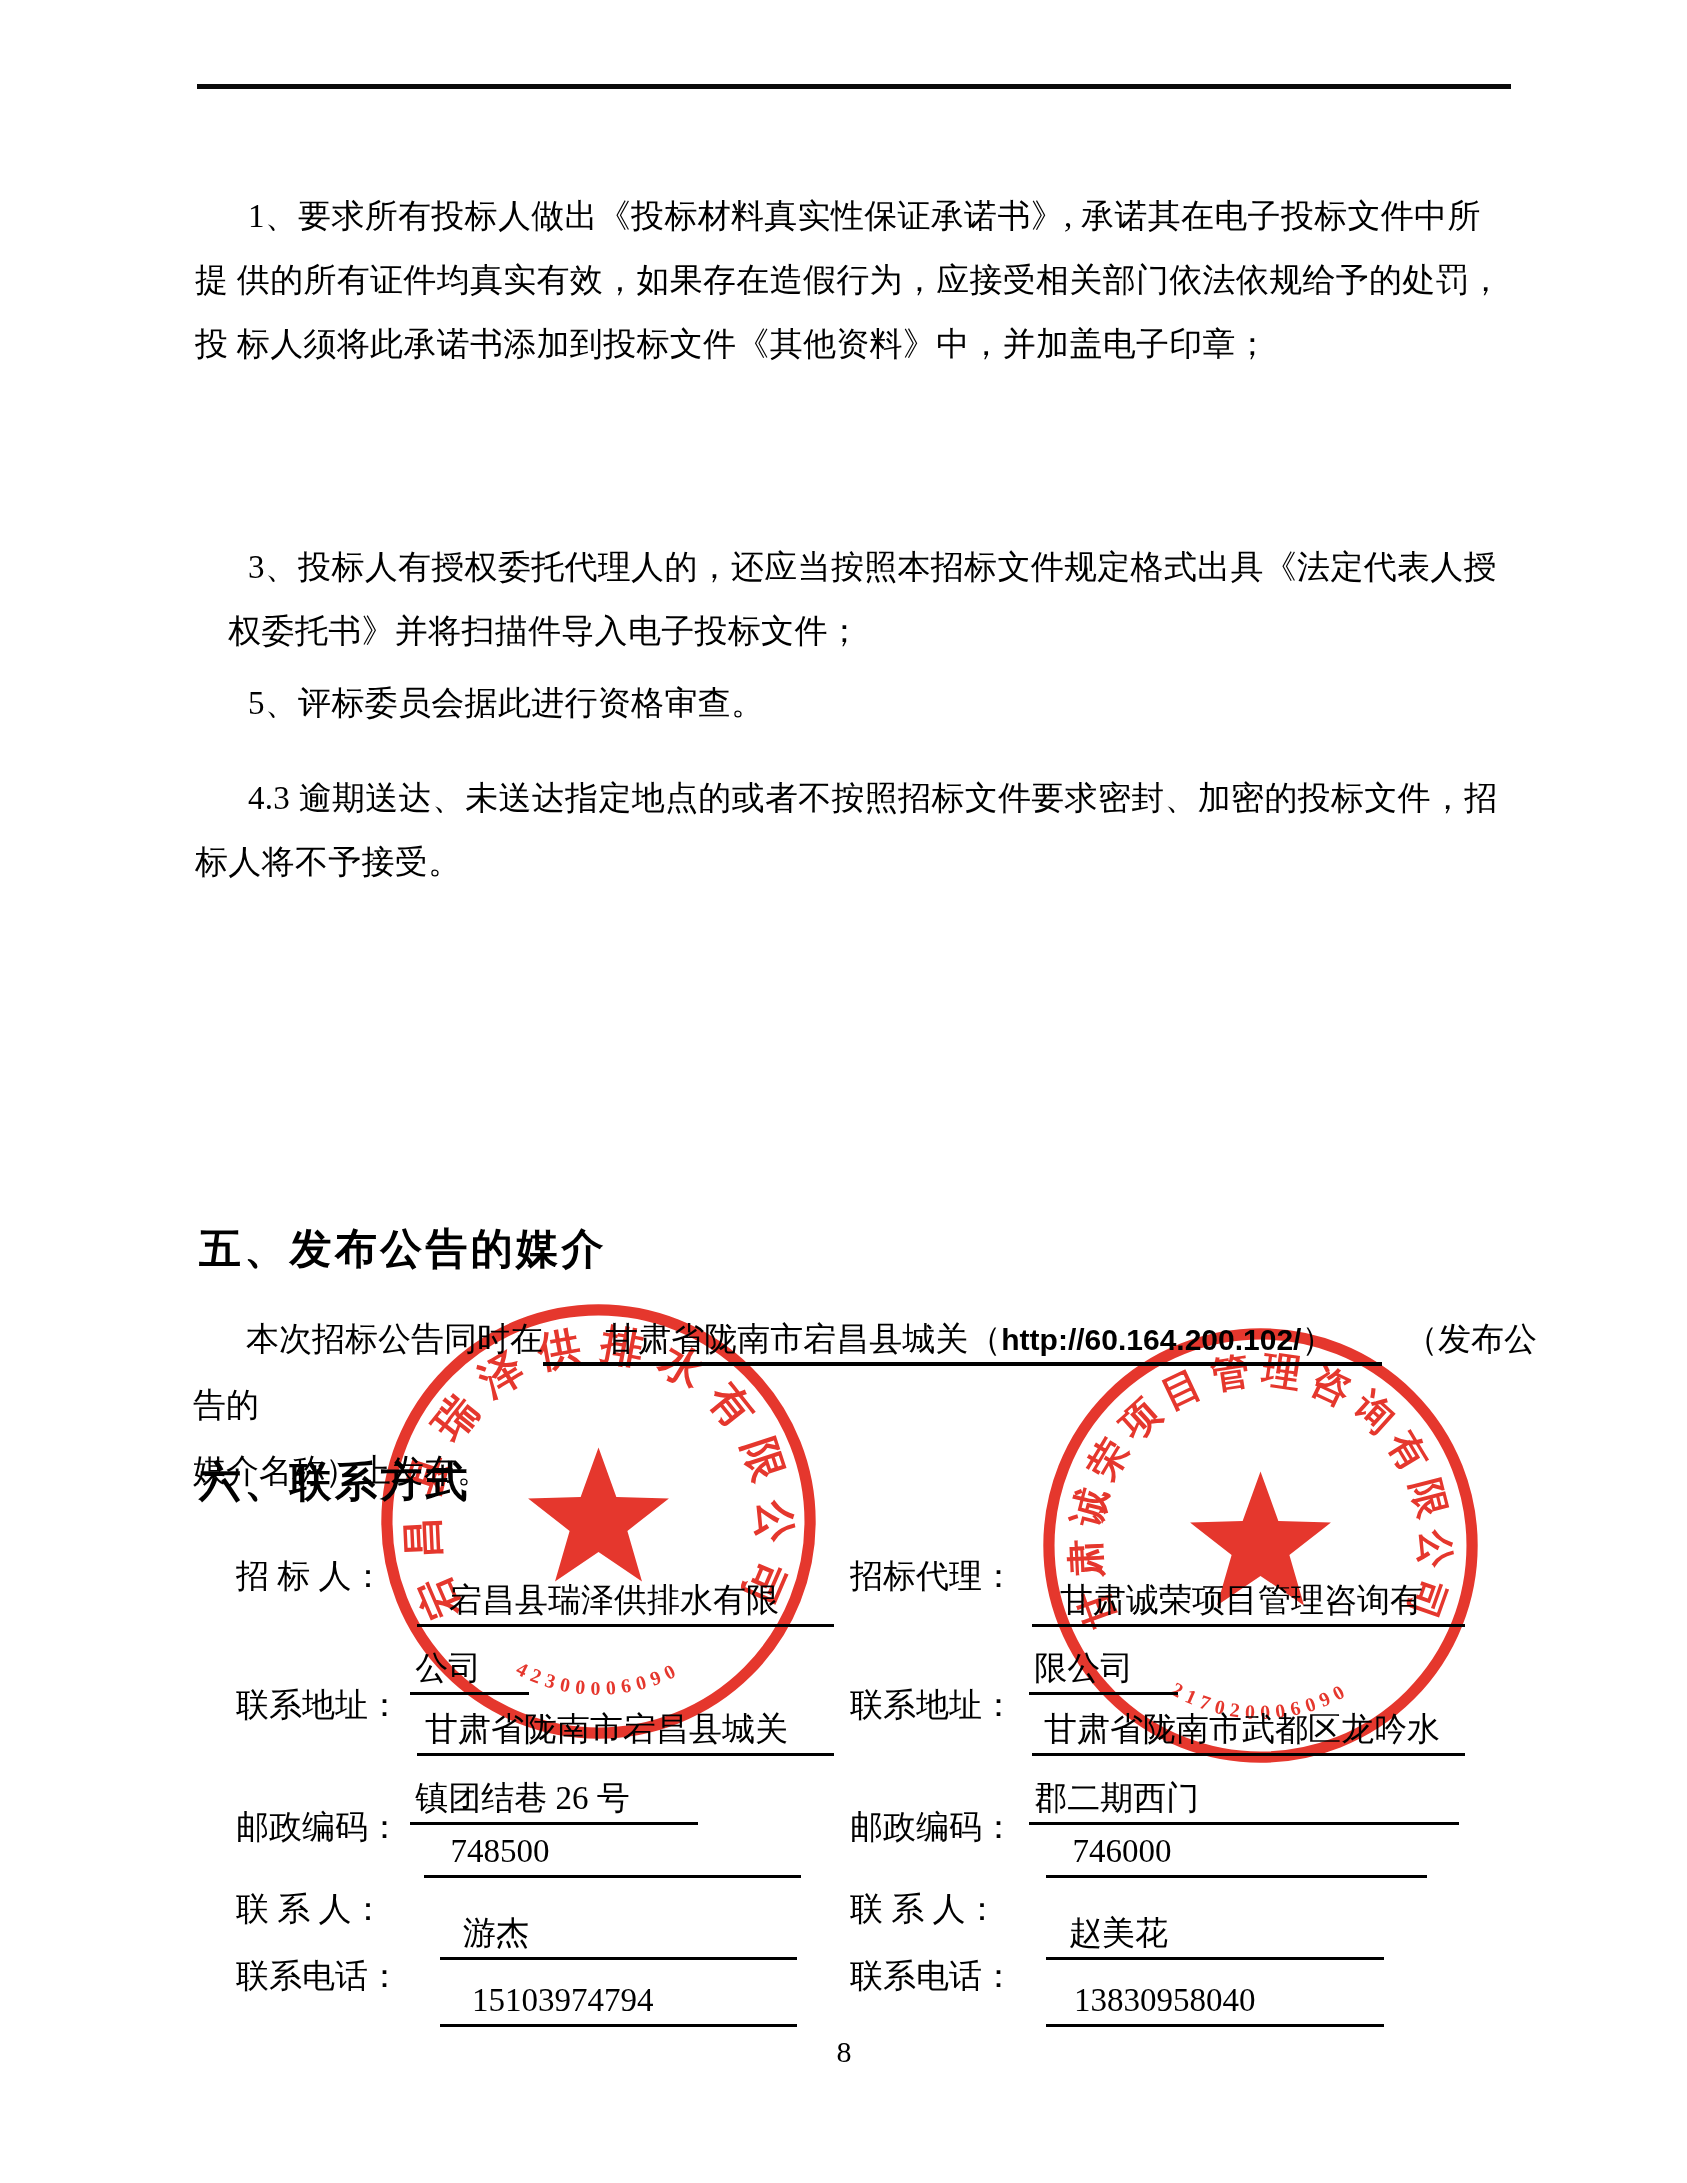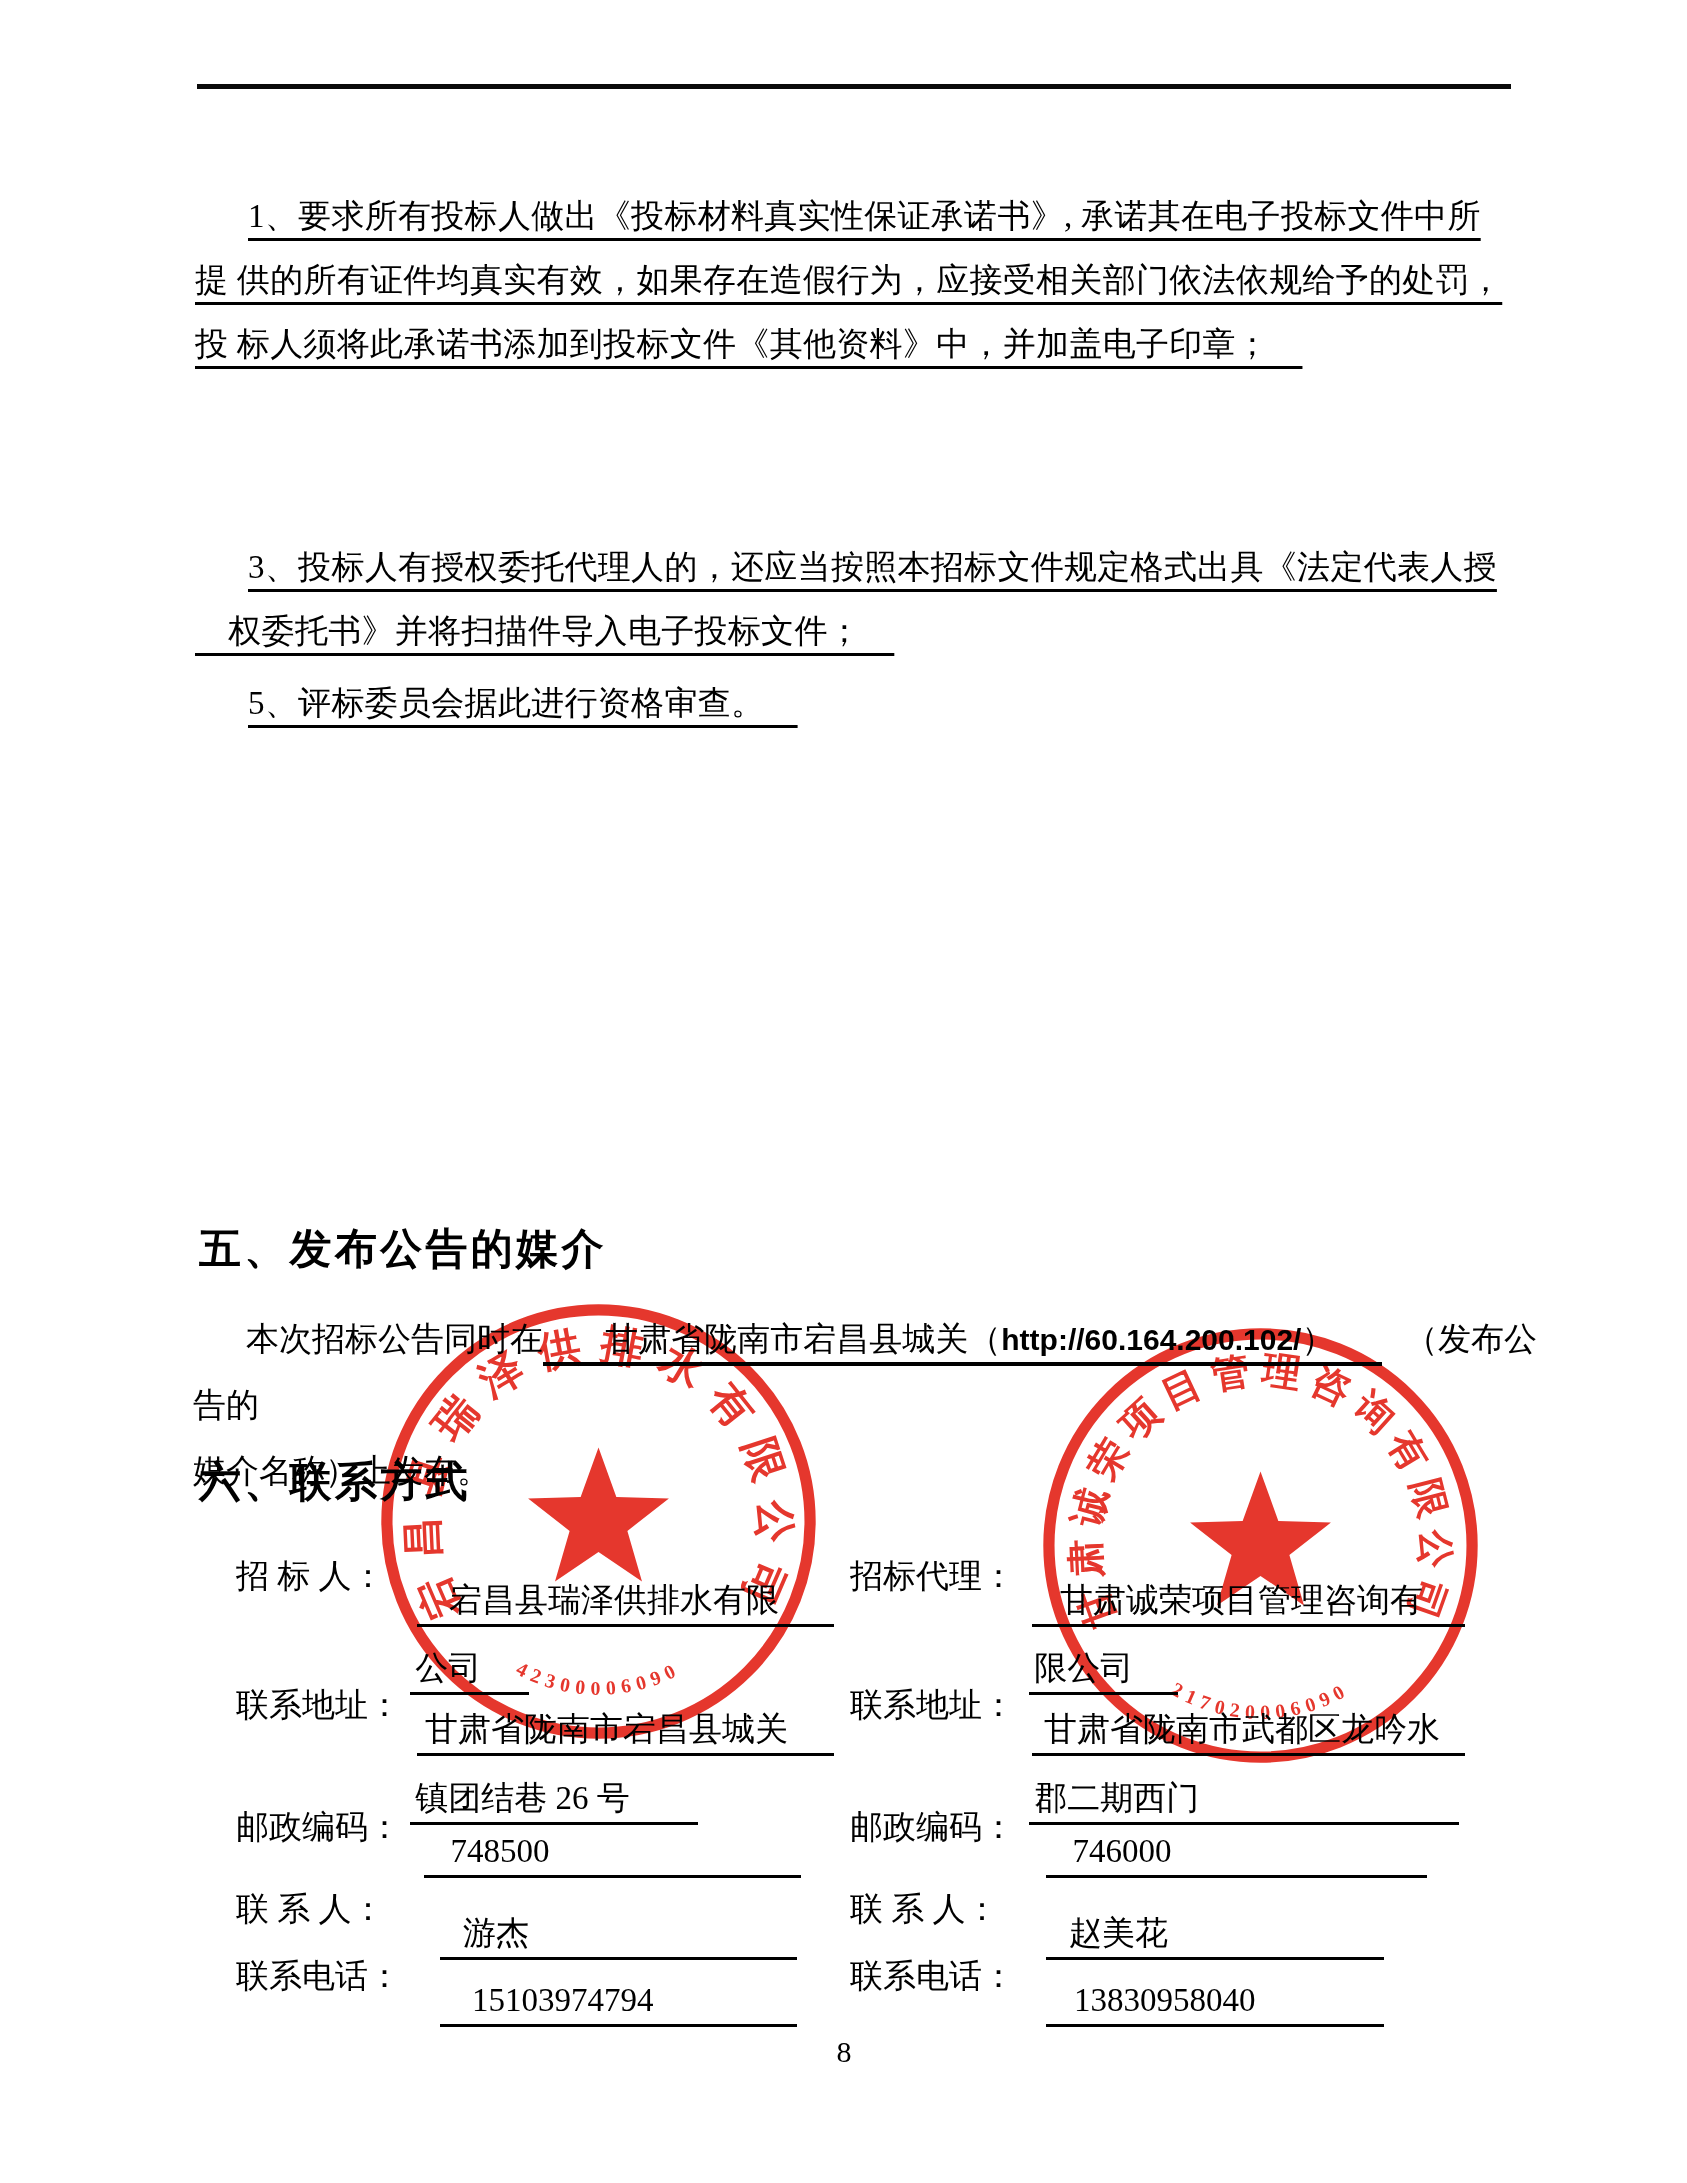--- a/index.html
+++ b/index.html
@@ -8,21 +8,21 @@
     position:relative; width:1688px; height:2183px; background:#fff;
     font-family:"Liberation Serif", serif; color:var(--ink); overflow:hidden;
   }
   .toprule{position:absolute; left:197px; top:84px; width:1314px; height:0;
     border-top:5.3px solid #0a0a0a;}
   .para{
     position:absolute; left:195px; width:1314px;
     font:33px/64px "Liberation Serif", serif; letter-spacing:0.3px;
     white-space:pre-line; text-indent:53px;
   }
-  .u{ text-decoration:underline; text-decoration-thickness:3.3px; text-underline-offset:10.6px;
+  .u{ text-decoration-thickness:3.3px; text-underline-offset:10.6px;
       text-decoration-color:#000;}
   .sec-title{
     position:absolute; left:199px; white-space:nowrap;
     font:700 42px/1.1 "Liberation Sans", sans-serif; letter-spacing:3.3px;
   }
   .p5{ position:absolute; left:193px; top:1306px; width:1363px;
        font:33px/66px "Liberation Serif", serif; text-indent:53px; white-space:normal;}
   .media-underline{
     display:inline-block; border-bottom:4.6px solid #000; padding:0 48px 2.6px 9.3px;
     line-height:40px;
@@ -53,20 +53,22 @@
 <div class="page">
 
   <div class="toprule"></div>
 
   <div class="para u" style="top:184px">1、要求所有投标人做出《投标材料真实性保证承诺书》, 承诺其在电子投标文件中所
 提 供的所有证件均真实有效，如果存在造假行为，应接受相关部门依法依规给予的处罚，
 投 标人须将此承诺书添加到投标文件《其他资料》中，并加盖电子印章；　</div>
   <div class="para u" style="top:535px">3、投标人有授权委托代理人的，还应当按照本招标文件规定格式出具《法定代表人授
 　权委托书》并将扫描件导入电子投标文件；　</div>
   <div class="para u" style="top:671px">5、评标委员会据此进行资格审查。　</div>
+  <div class="para" style="top:766px">4.3 逾期送达、未送达指定地点的或者不按照招标文件要求密封、加密的投标文件，招
+标人将不予接受。</div>
 
   <div class="sec-title" style="top:1226px">五、发布公告的媒介</div>
 
   <div class="p5"><span>本次招标公告同时在</span><span class="media-underline"><span>甘肃省陇南市宕昌县城关（</span><span class="media-url">http://60.164.200.102/</span><span>）</span></span><span class="p5-suffix">（发布公告的</span><br><span>媒介名称）上发布。</span></div>
 
   <div class="sec-title" style="top:1459px">六、联系方式</div>
 
   <section class="contact">
 
     <span class="lbl" style="left:236px;top:1552px">招 标 人：</span>

